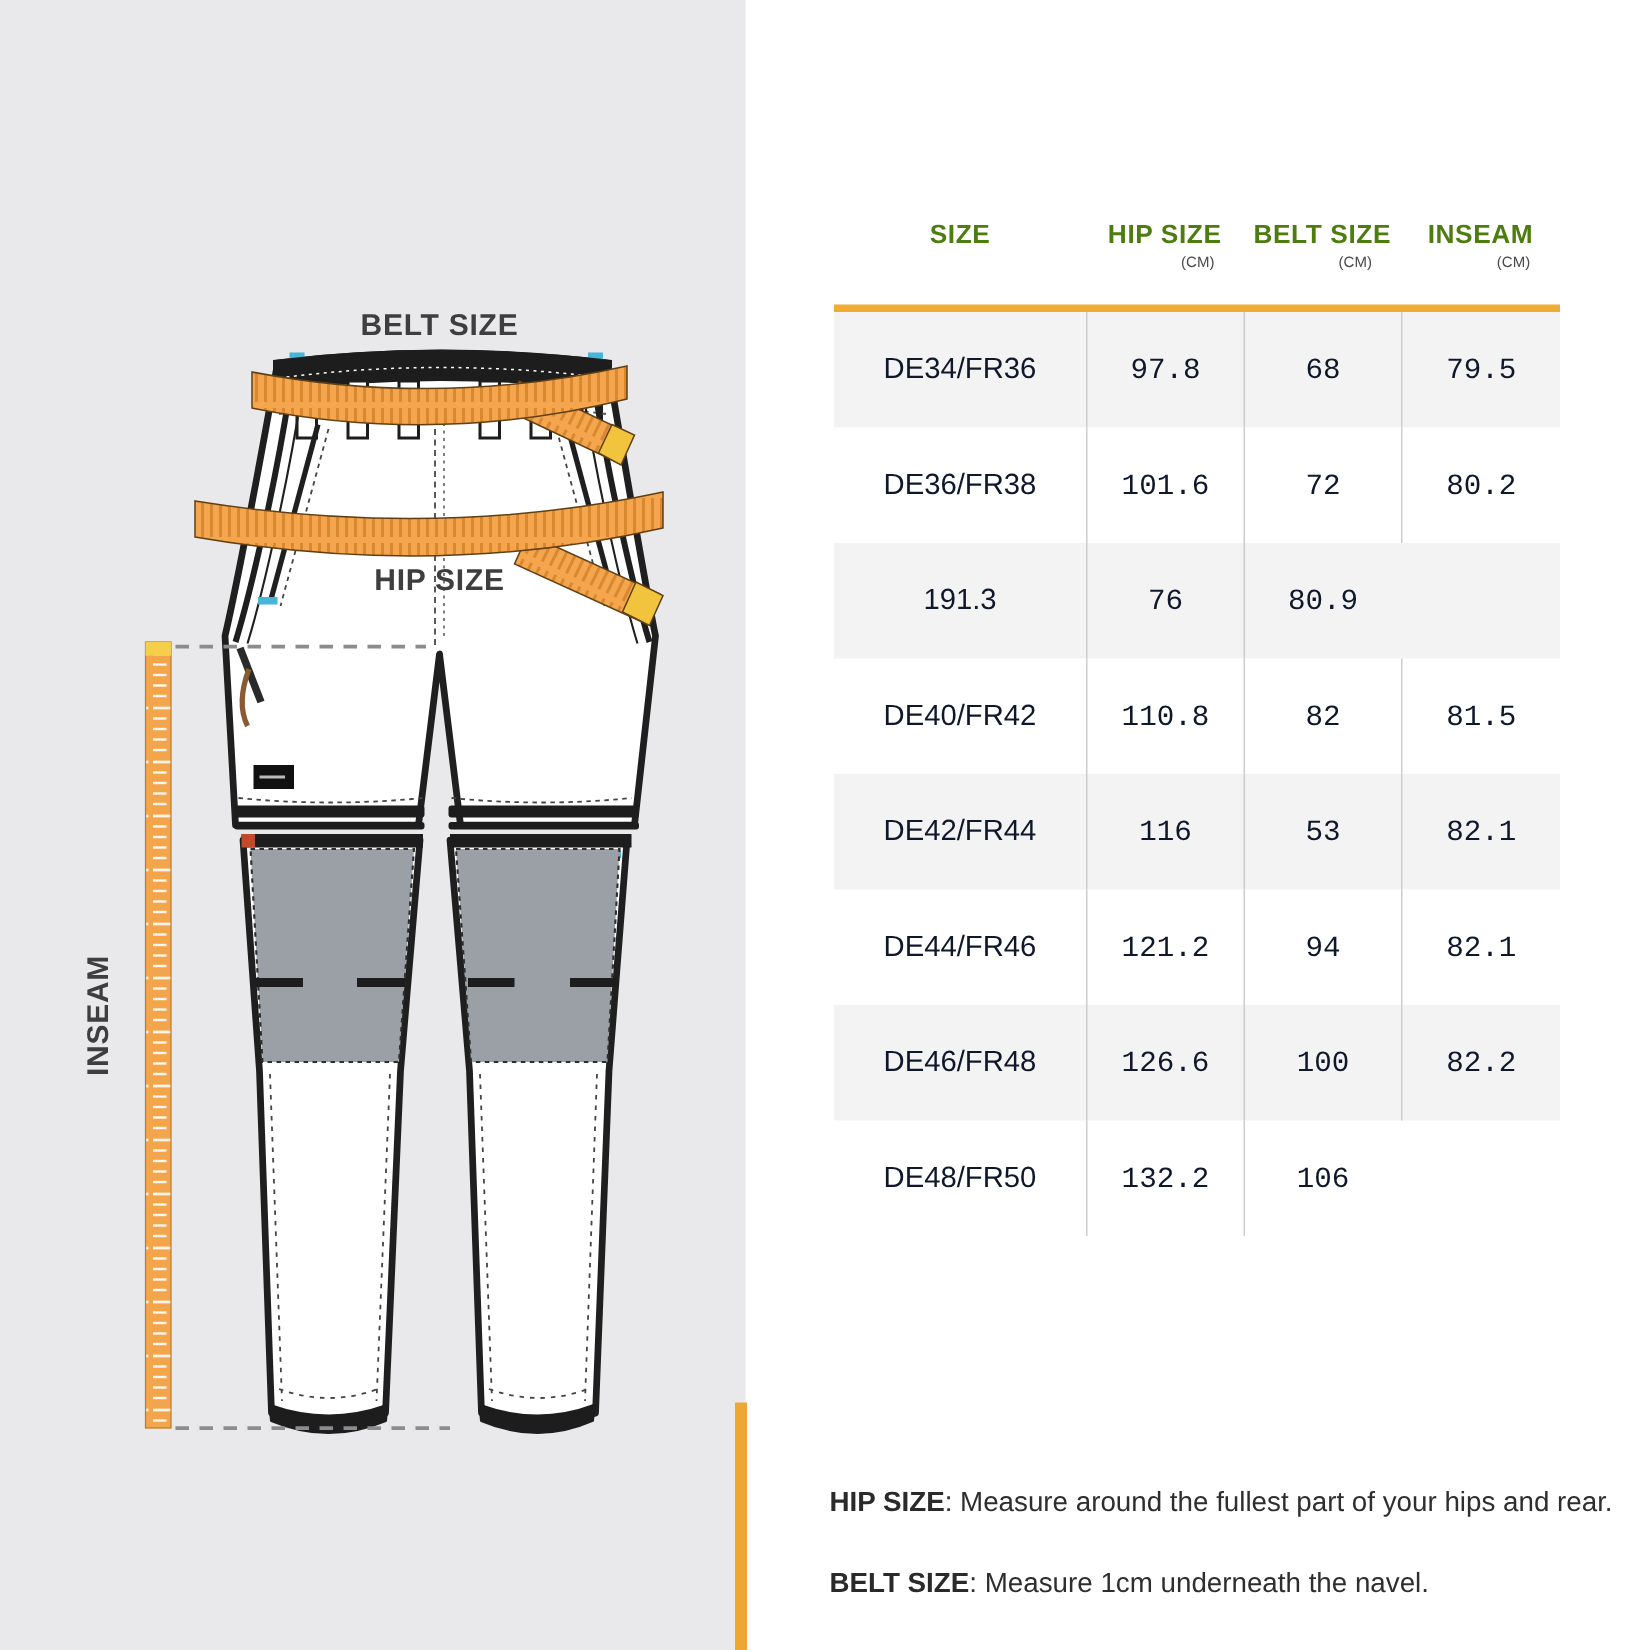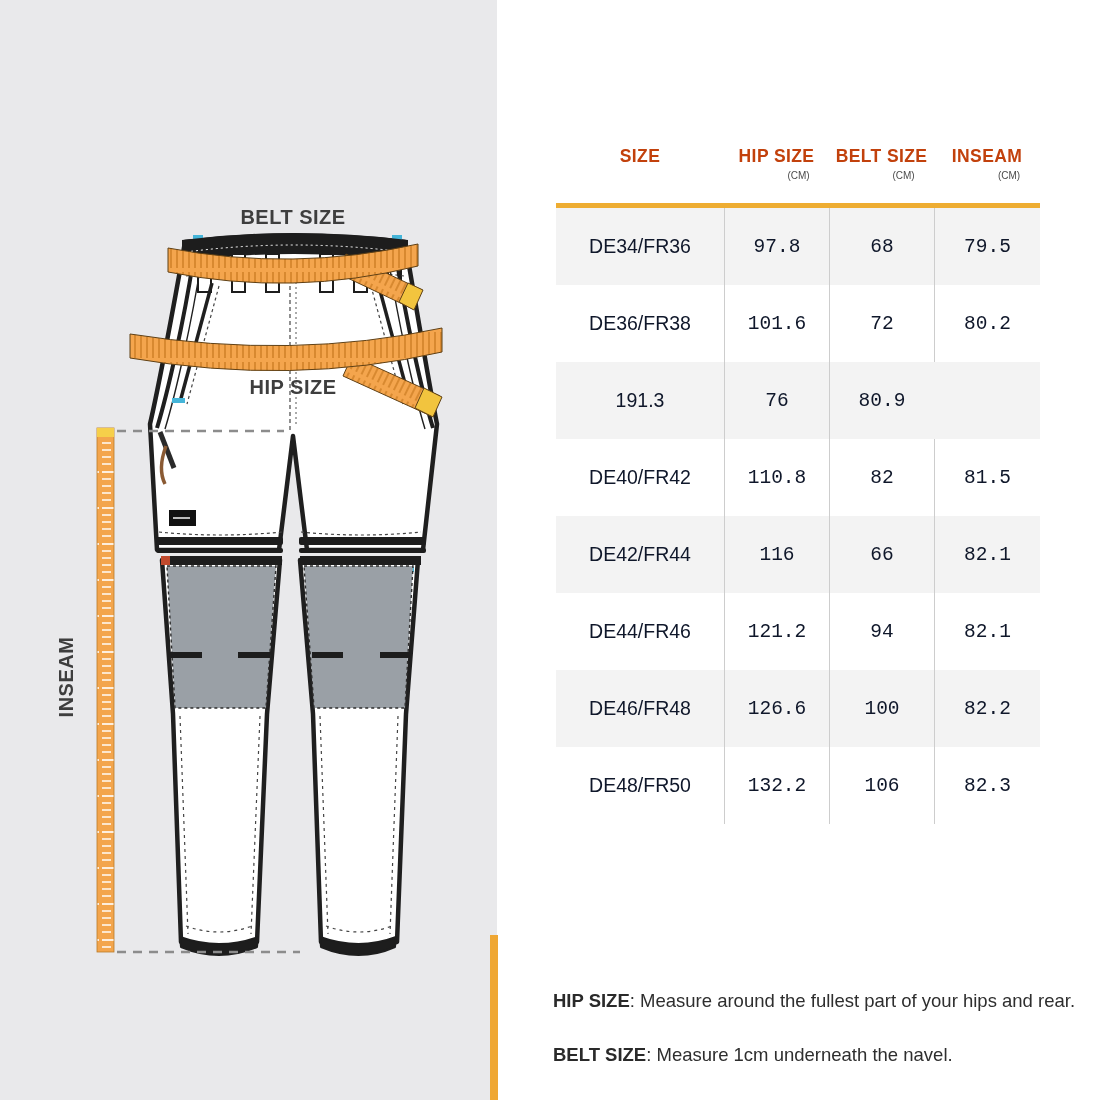--- a/index.html
+++ b/index.html
@@ -18,21 +18,21 @@
   .lbl-hip{left:193px;top:376px;width:200px;}
   .lbl-inseam{left:8px;top:664px;width:120px;height:26px;transform:rotate(-90deg);}
   
   .accent-bar{position:absolute;left:490px;top:935px;width:8px;height:165px;background:#efa733;}
   
   .thead{
     position:absolute;left:556px;top:145px;width:484px;
     display:grid;grid-template-columns:168px 105px 105px 106px;
   }
   .thead .hcell{display:flex;flex-direction:column;align-items:center;}
-  .hlabel{font-weight:bold;font-size:17.5px;color:#c2410c;letter-spacing:.4px;line-height:22px;}
+  .hlabel{font-weight:bold;font-size:17.5px;color:#4d7c0f;letter-spacing:.4px;line-height:22px;}
   .hunit{font-size:10px;color:#4a4a4a;line-height:17px;margin-left:44px;}
   .tdivider{position:absolute;left:556px;top:203px;width:484px;height:5px;background:#eead32;}
   .tbody{position:absolute;left:556px;top:208px;width:484px;}
   .trow{display:grid;grid-template-columns:168px 105px 105px 106px;height:77px;}
   .trow:nth-child(odd){background:#f3f3f3;}
   .cell{
     display:flex;align-items:center;justify-content:center;
     font-size:19.5px;color:#0f172a;box-sizing:border-box;
   }
   .trow .cell + .cell{border-left:1px solid #cdcdcd;font-family:Liberation Mono, monospace;}
@@ -231,40 +231,39 @@
     </div>
     <div class="trow">
       <div class="cell">DE40/FR42</div>
       <div class="cell">110.8</div>
       <div class="cell">82</div>
       <div class="cell">81.5</div>
     </div>
     <div class="trow">
       <div class="cell">DE42/FR44</div>
       <div class="cell">116</div>
-      <div class="cell">66</div>
+      <div class="cell">53</div>
       <div class="cell">82.1</div>
     </div>
     <div class="trow">
       <div class="cell">DE44/FR46</div>
       <div class="cell">121.2</div>
       <div class="cell">94</div>
       <div class="cell">82.1</div>
     </div>
     <div class="trow">
       <div class="cell">DE46/FR48</div>
       <div class="cell">126.6</div>
       <div class="cell">100</div>
       <div class="cell">82.2</div>
     </div>
     <div class="trow">
       <div class="cell">DE48/FR50</div>
       <div class="cell">132.2</div>
       <div class="cell">106</div>
-      <div class="cell">82.3</div>
     </div>
   </div>
 
   <div class="notes">
     <div class="note-line"><span class="note-term">HIP SIZE</span><span>: Measure around the fullest part of your hips and rear.</span></div>
     <div class="note-line"><span class="note-term">BELT SIZE</span><span>: Measure 1cm underneath the navel.</span></div>
   </div>
 
   <div class="accent-bar"></div>
 </div>

